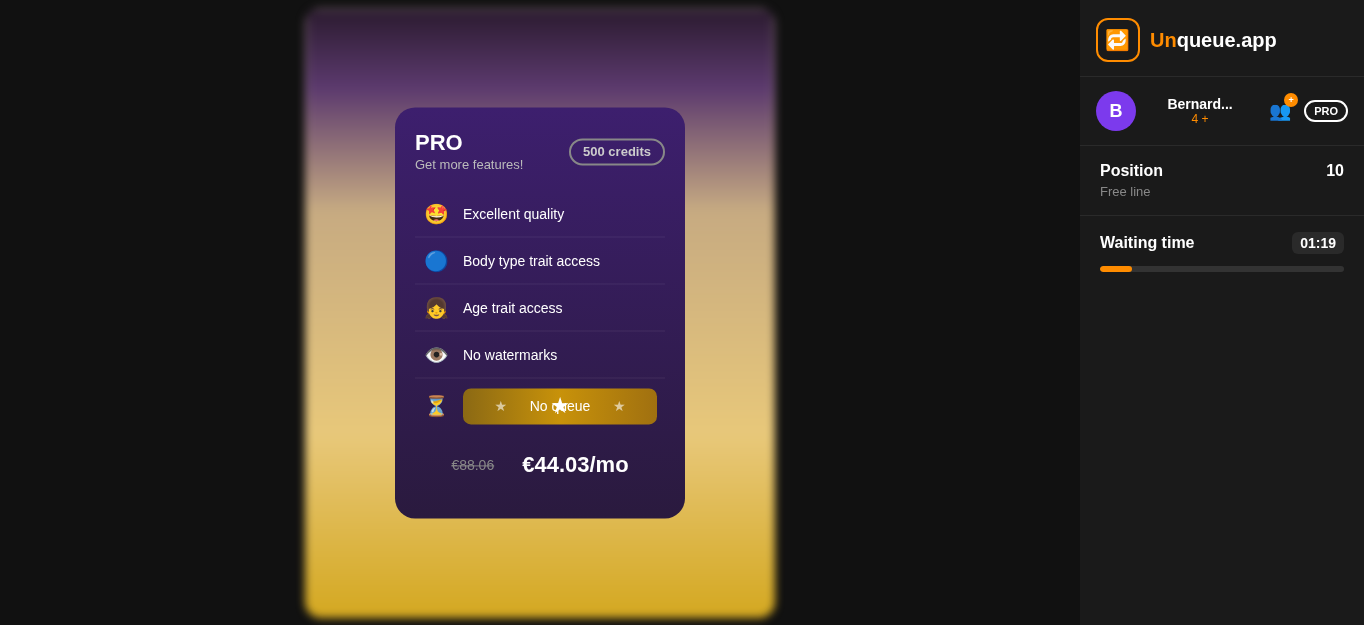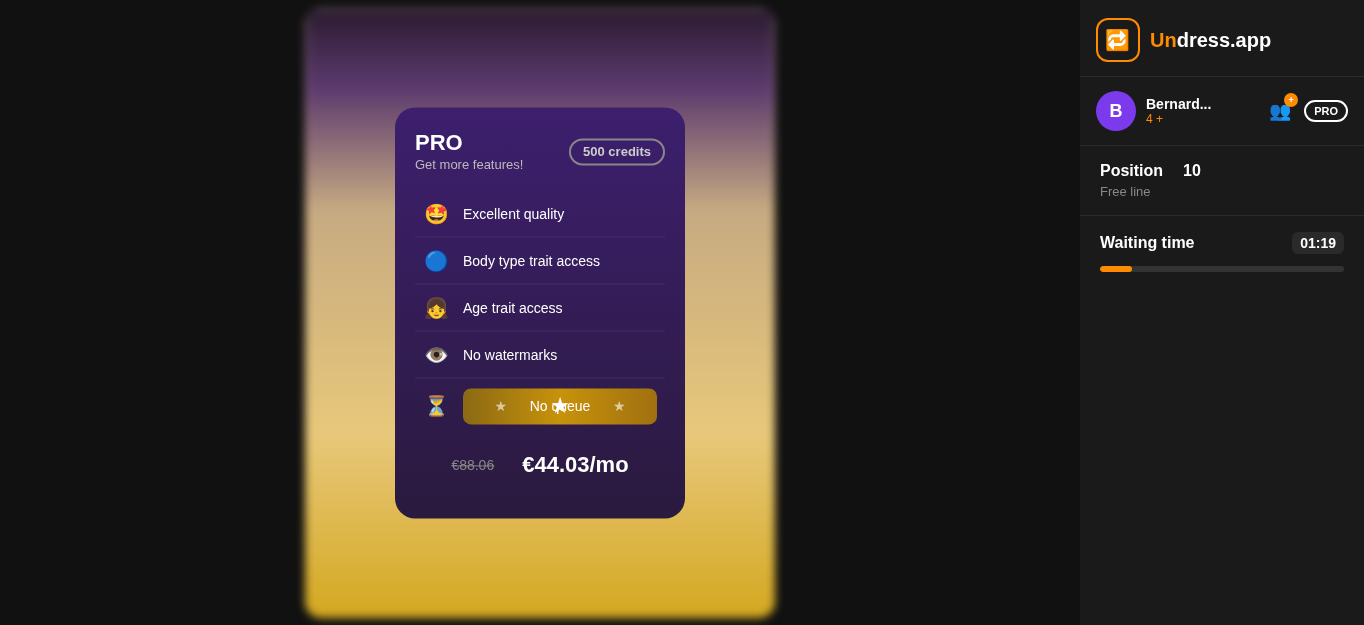--- a/index.html
+++ b/index.html
@@ -250,20 +250,21 @@
       align-items: center;
       justify-content: center;
       color: #fff;
       font-size: 18px;
       font-weight: 700;
       flex-shrink: 0;
     }
 
     .user-info {
       flex: 1;
+      text-align: center;
     }
 
     .user-name {
       color: #fff;
       font-size: 14px;
       font-weight: 600;
     }
 
     .user-credits {
       color: #aaa;
@@ -320,22 +321,22 @@
 
     
     .section {
       padding: 16px 20px;
       border-bottom: 1px solid #2a2a2a;
     }
 
     .section-row {
       display: flex;
       align-items: center;
+      justify-content: space-between;
       margin-bottom: 4px;
-      gap: 20px;
     }
 
     .section-label {
       color: #fff;
       font-size: 16px;
       font-weight: 600;
     }
 
     .section-value {
       color: #fff;
@@ -464,21 +465,21 @@
 </div>
 
 <div class="sidebar">
 
   <div class="sidebar-header">
     <div class="logo-icon">
       <span>🔁</span>
     </div>
     <div>
       <span class="logo-text">
-        <span style="color:#ff8c00;">Un</span><span style="color:#fff;">dress.app</span>
+        <span style="color:#ff8c00;">Un</span><span style="color:#fff;">queue.app</span>
       </span>
     </div>
   </div>
 
   <div class="user-row">
     <div class="avatar">B</div>
     <div class="user-info">
       <div class="user-name">Bernard...</div>
       <div class="user-credits">
         <span>4</span>

